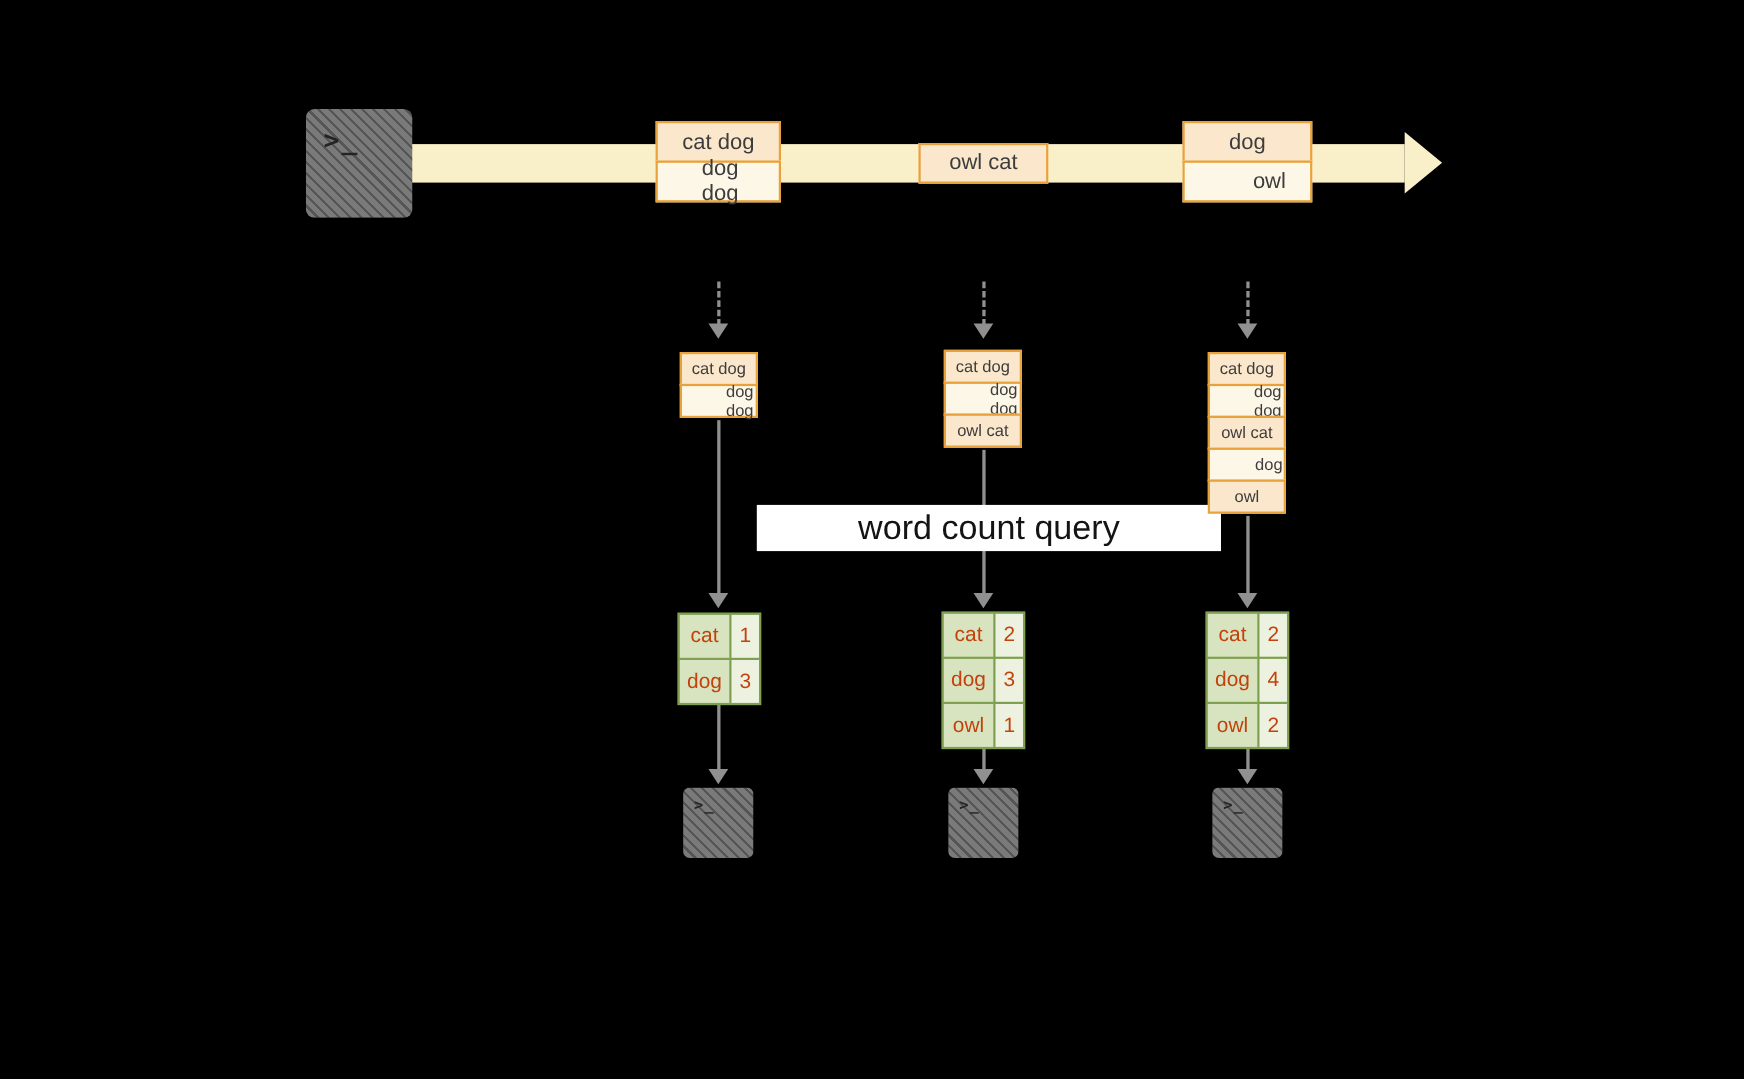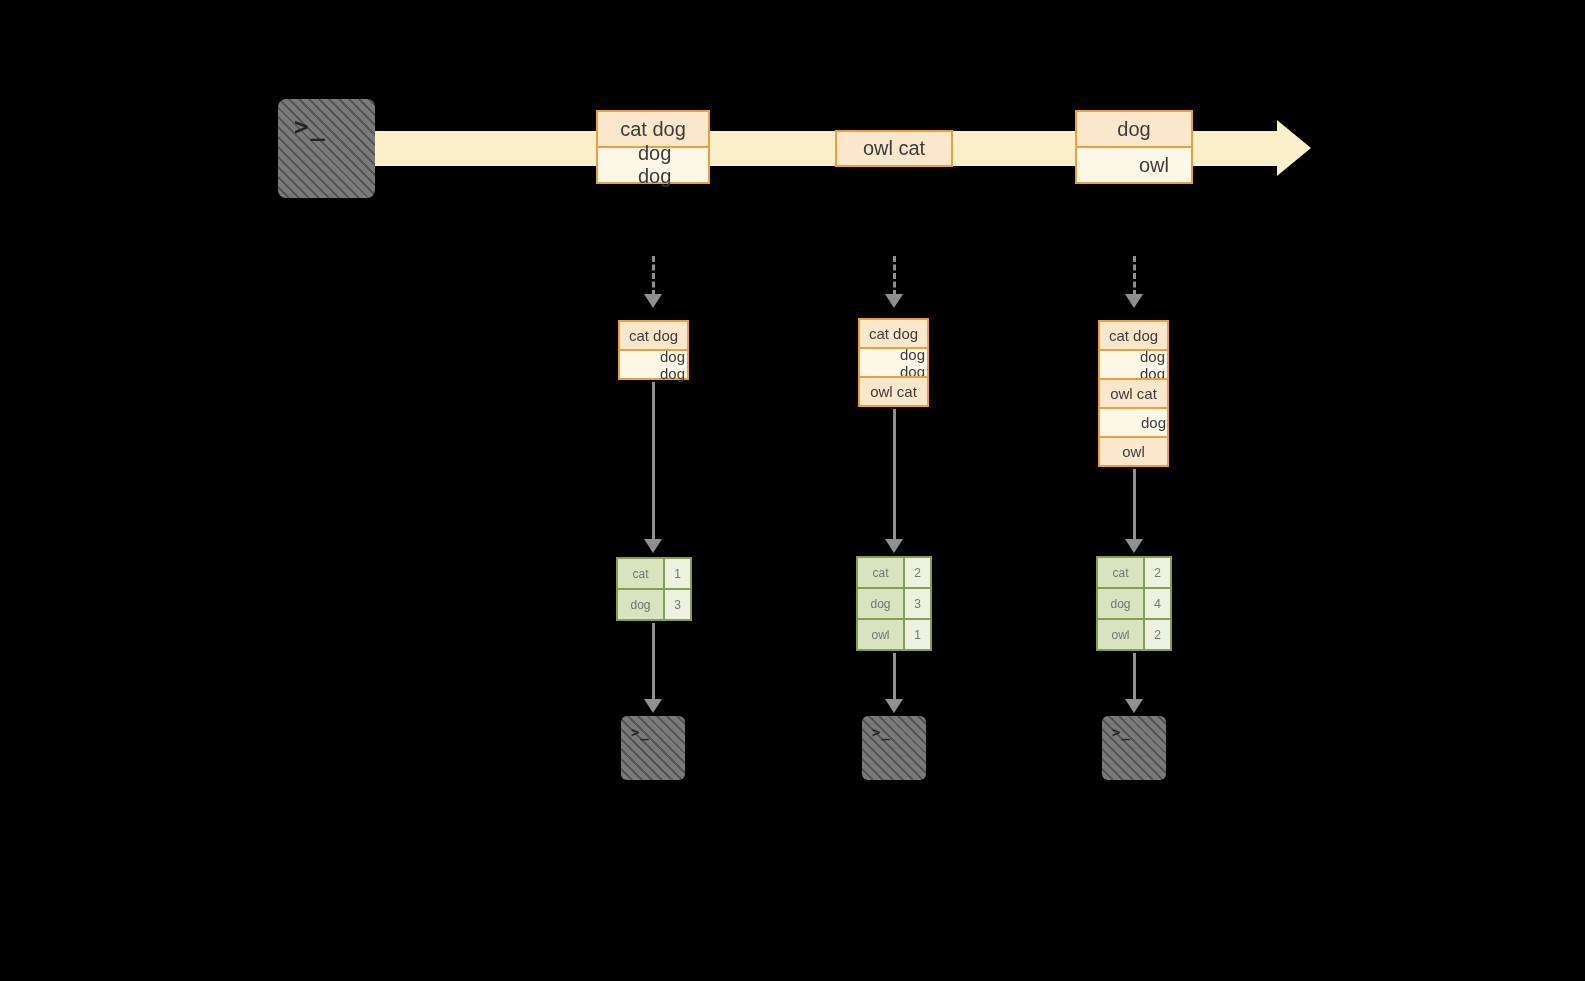--- a/index.html
+++ b/index.html
@@ -44,21 +44,21 @@
   .ahead { position:absolute; width:0; height:0; border-left:9px solid transparent; border-right:9px solid transparent;
     border-top:14px solid #909090; z-index:2; }
 
   
   .banner { position:absolute; left:688px; top:459px; width:422px; height:42px; background:#FFFFFF;
     display:flex; align-items:center; justify-content:center; font-size:31px; color:#141414; z-index:5; }
 
   
   .gtable { position:absolute; display:grid; grid-template-columns:45px 25px; gap:2px;
     background:#7FA050; border:2px solid #7FA050; z-index:3; }
-  .gcell { height:29px; display:flex; align-items:center; justify-content:center; font-size:12px; color:#737373; }
+  .gcell { height:39px; display:flex; align-items:center; justify-content:center; font-size:19px; color:#c2410c; }
   .gword { background:#D7E4BF; }
   .gcount { background:#ECF2DF; }
 </style>
 </head>
 <body>
 
 <div id="canvas">
 
   <div class="terminal terminal-lg">
     <span class="prompt prompt-lg">&gt;_</span>
@@ -90,20 +90,21 @@
     <div class="sbox fill-a">owl cat</div>
   </div>
   <div class="stack" style="left:1098px; top:320px;">
     <div class="sbox fill-a">cat dog</div>
     <div class="sbox fill-b">dog dog</div>
     <div class="sbox fill-a">owl cat</div>
     <div class="sbox fill-b">dog</div>
     <div class="sbox fill-a">owl</div>
   </div>
 
+  <div class="banner">word count query</div>
 
   <div class="vline" style="left:652px; top:382px; height:158px;"></div>
   <div class="ahead" style="left:644px; top:539px;"></div>
   <div class="vline" style="left:893px; top:409px; height:131px;"></div>
   <div class="ahead" style="left:885px; top:539px;"></div>
   <div class="vline" style="left:1133px; top:469px; height:71px;"></div>
   <div class="ahead" style="left:1125px; top:539px;"></div>
 
   <div class="gtable" style="left:616px; top:557px;">
     <div class="gcell gword">cat</div>

